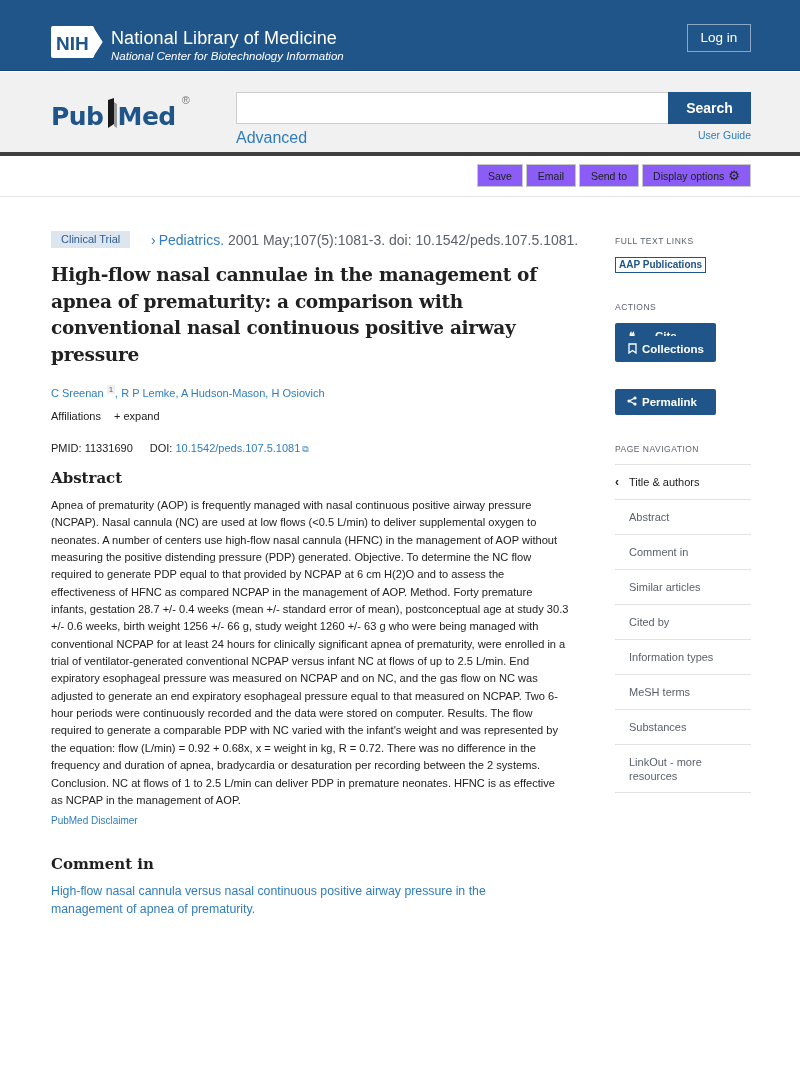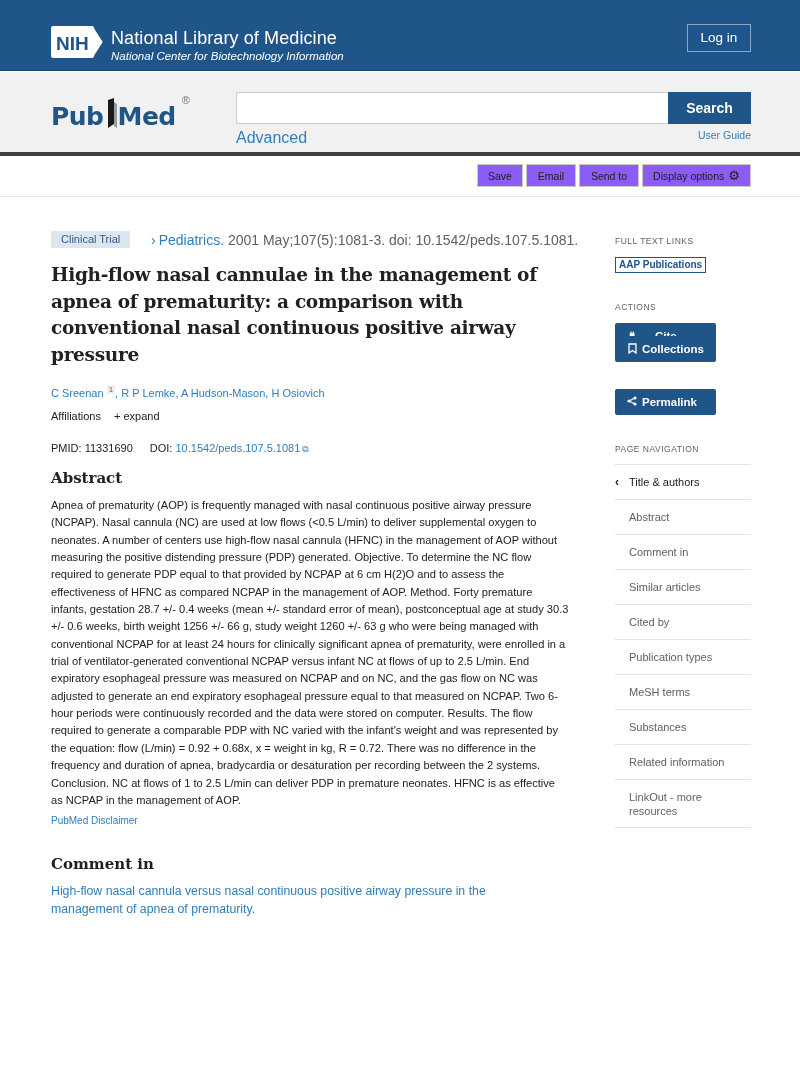--- a/index.html
+++ b/index.html
@@ -194,19 +194,18 @@
   <div class="side-label lbl-pagenav">PAGE NAVIGATION</div>
   <nav class="pagenav">
     <div class="pn-item active">
       <span class="pn-chev">‹</span>
       <span>Title &amp; authors</span>
     </div>
     <div class="pn-item">Abstract</div>
     <div class="pn-item">Comment in</div>
     <div class="pn-item">Similar articles</div>
     <div class="pn-item">Cited by</div>
-    <div class="pn-item">Publication types</div>
+    <div class="pn-item">Information types</div>
     <div class="pn-item">MeSH terms</div>
     <div class="pn-item">Substances</div>
-    <div class="pn-item">Related information</div>
     <div class="pn-item tall">LinkOut - more resources</div>
   </nav>
 </aside>
 
 </body></html>

